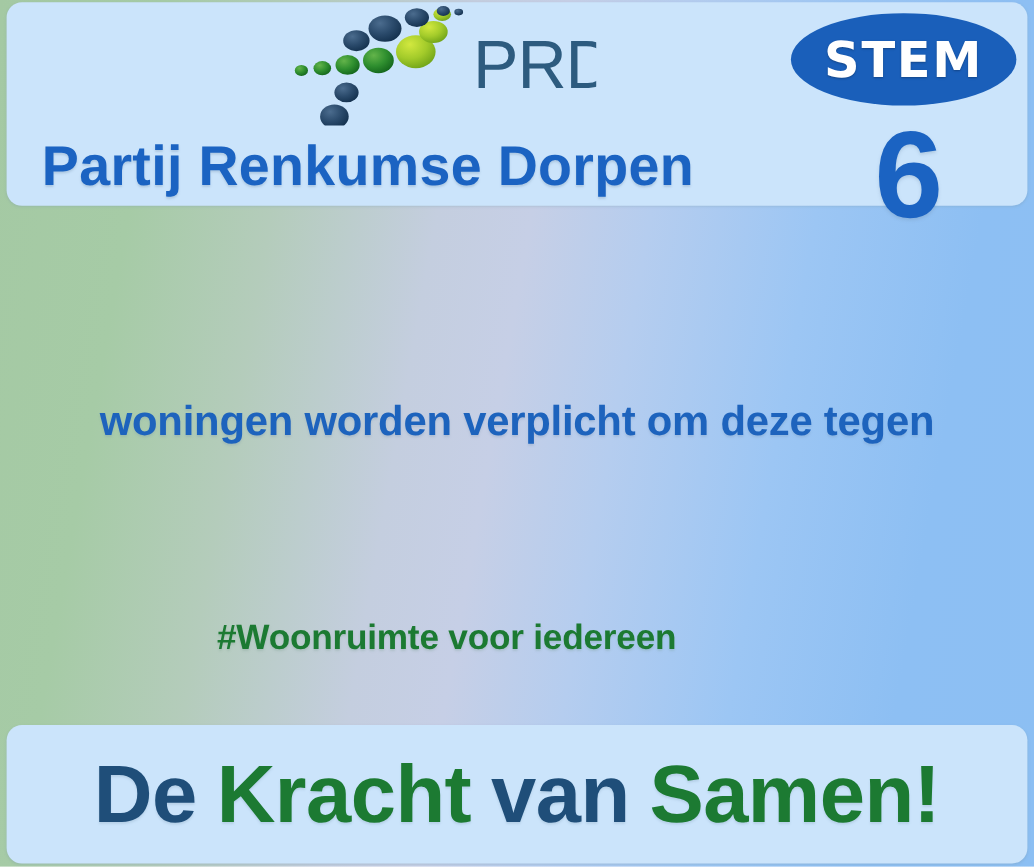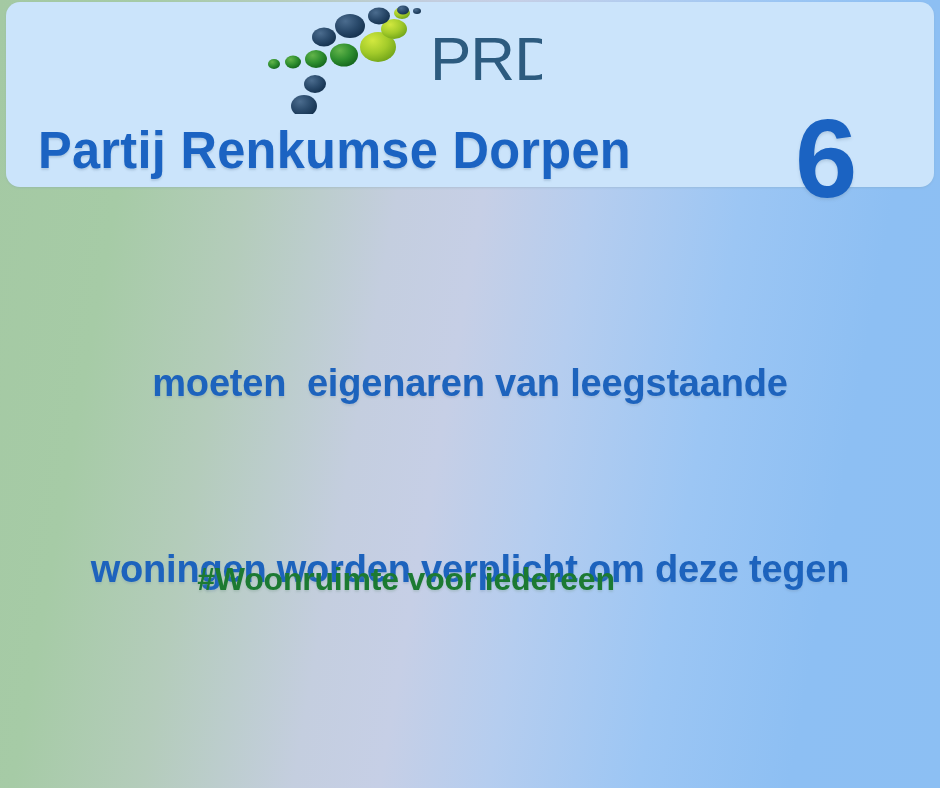--- a/index.html
+++ b/index.html
@@ -220,30 +220,36 @@
       <ellipse cx="141" cy="8" rx="6" ry="4.5" fill="url(#gNavy)"></ellipse>
       <ellipse cx="155" cy="9" rx="4" ry="3" fill="url(#gNavy)"></ellipse>
 
       <ellipse cx="53" cy="82" rx="11" ry="9" fill="url(#gNavy)"></ellipse>
       <ellipse cx="42" cy="104" rx="13" ry="11" fill="url(#gNavy)"></ellipse>
 
       <text x="168" y="78" font-family="Liberation Sans, sans-serif" font-size="62" fill="#2d5b7f" letter-spacing="-1">PRD</text>
     </svg>
   </div>
 
+  <div class="stem-badge">
+    <div class="stem-oval"></div>
+    <div class="stem-text">STEM</div>
+  </div>
 
   <div class="party-name">Partij Renkumse Dorpen</div>
 
   <div class="list-number">6</div>
 
   <div class="message">
-    <span class="mline">moeten  eigenaren van leegstaande</span>
     <span class="mline">woningen worden verplicht om deze tegen</span>
     
     
   </div>
 
   <div class="hashtags">
     <span class="hline">#Woonruimte voor iedereen</span>
   </div>
 
+  <div class="bottom-band">
+    <div class="slogan"><span class="navy">De</span><span class="sp"></span><span class="green">Kracht</span><span class="sp"></span><span class="navy">van</span><span class="sp"></span><span class="green">Samen!</span></div>
+  </div>
 
 </div>
 
 </body></html>

